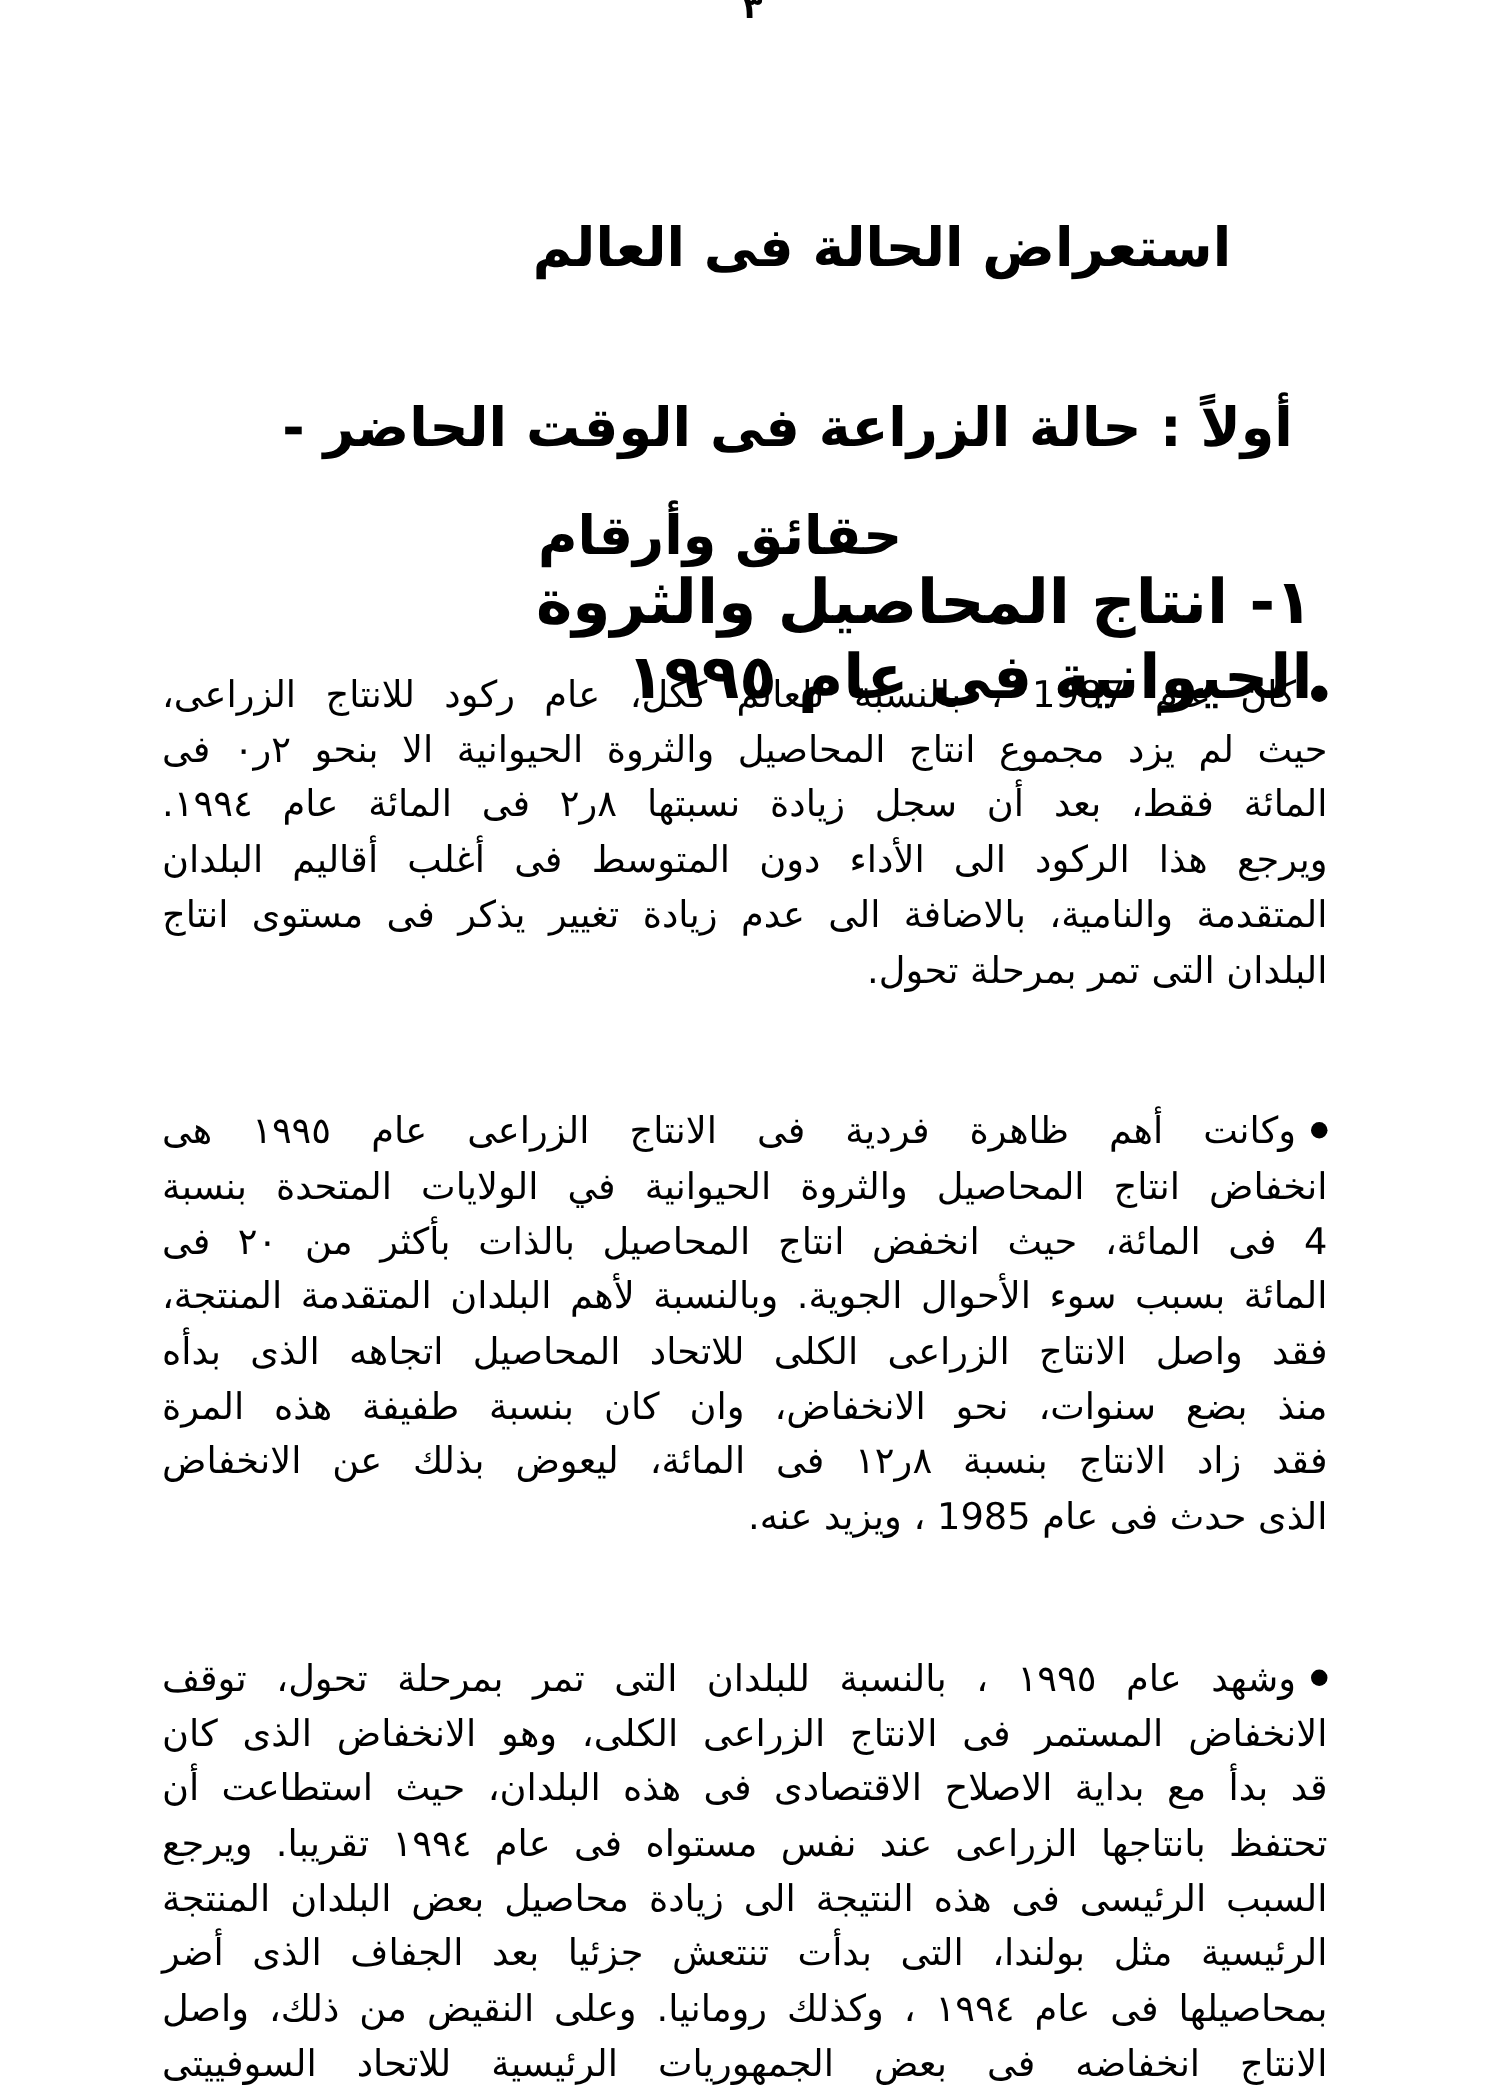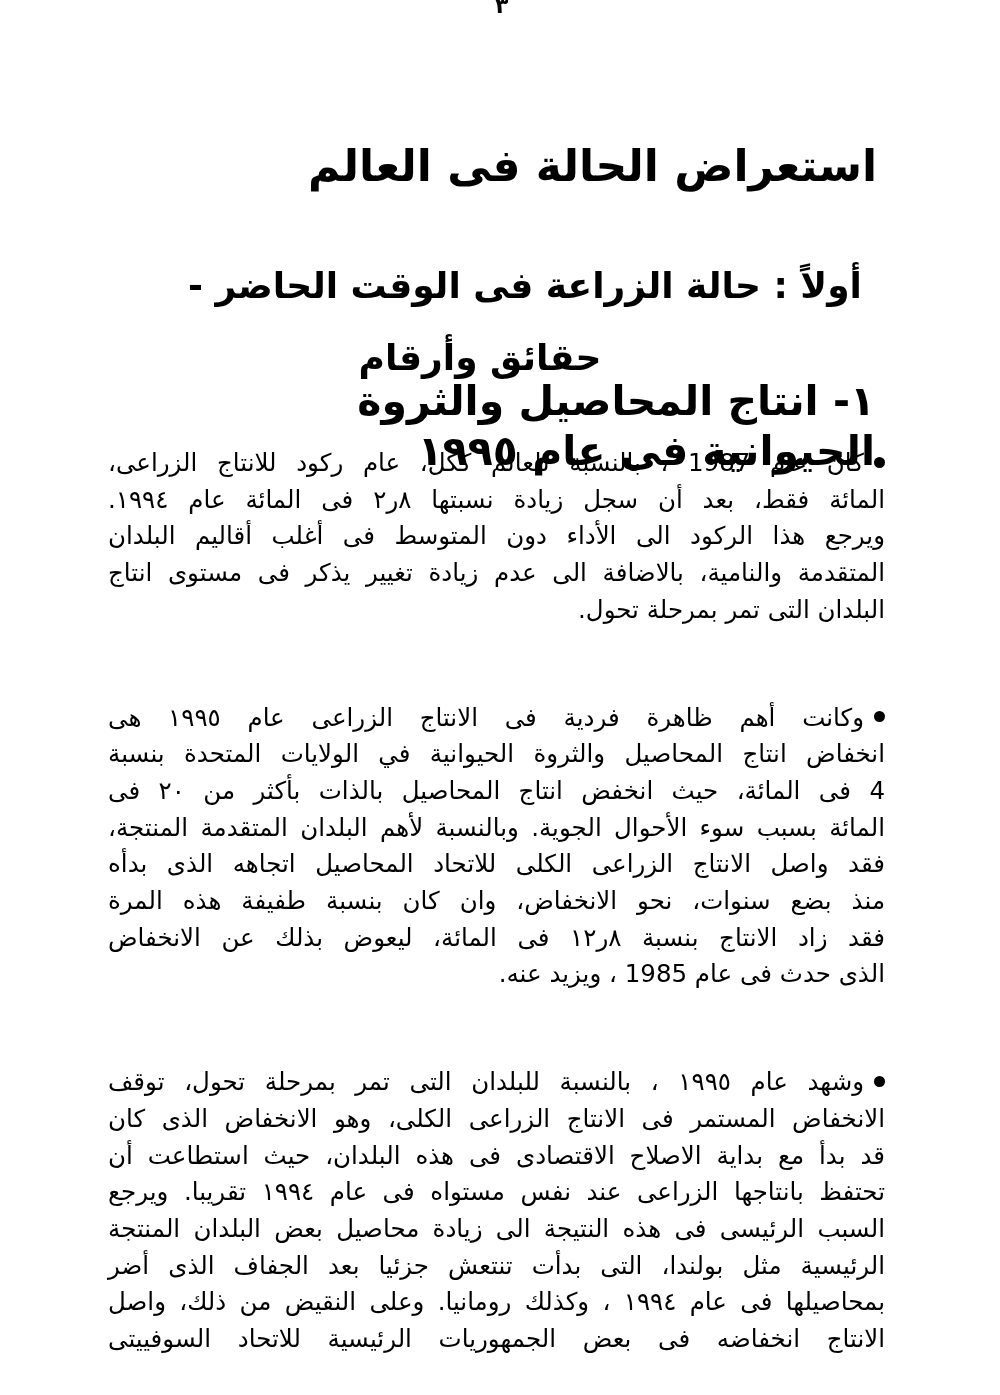--- a/index.html
+++ b/index.html
@@ -19,25 +19,25 @@
       position: absolute;
       top: -6px;
       left: 495px;
       font-size: 22px;
       font-weight: bold;
       line-height: 24px;
     }
     .chapter-title {
       position: absolute;
       top: 136px;
-      right: 123px;
+      right: 112px;
       width: 600px;
       direction: rtl;
-      text-align: right;
-      font-size: 44px;
+      text-align: center;
+      font-size: 36px;
       font-weight: bold;
       line-height: 60px;
       letter-spacing: 1px;
     }
     .section-title {
       position: absolute;
       top: 260px;
       right: 125px;
       width: 700px;
       direction: rtl;
@@ -107,20 +107,21 @@
 <h2 class="section-title" style="margin:0;">
   <span style="display:block;">أولاً : حالة الزراعة فى الوقت الحاضر -</span>
   <span class="line2">حقائق وأرقام</span>
 </h2>
 
 <h3 class="subsection-title" style="margin:0;">١- انتاج المحاصيل والثروة الحيوانية فى عام ١٩٩٥</h3>
 
 <div class="content">
   <p class="para">
     <span class="line"><span class="bullet"></span><span>كان عام 1987 ، بالنسبة للعالم ككل، عام ركود للانتاج الزراعى،</span></span>
+    <span class="line">حيث لم يزد مجموع انتاج المحاصيل والثروة الحيوانية الا بنحو ٢ر٠ فى</span>
     <span class="line">المائة فقط، بعد أن سجل زيادة نسبتها ٨ر٢ فى المائة عام ١٩٩٤.</span>
     <span class="line">ويرجع هذا الركود الى الأداء دون المتوسط فى أغلب أقاليم البلدان</span>
     <span class="line">المتقدمة والنامية، بالاضافة الى عدم زيادة تغيير يذكر فى مستوى انتاج</span>
     <span class="line last">البلدان التى تمر بمرحلة تحول.</span>
   </p>
 
   <p class="para">
     <span class="line"><span class="bullet"></span><span>وكانت أهم ظاهرة فردية فى الانتاج الزراعى عام ١٩٩٥ هى</span></span>
     <span class="line">انخفاض انتاج المحاصيل والثروة الحيوانية في الولايات المتحدة بنسبة</span>
     <span class="line">4 فى المائة، حيث انخفض انتاج المحاصيل بالذات بأكثر من ٢٠ فى</span>

